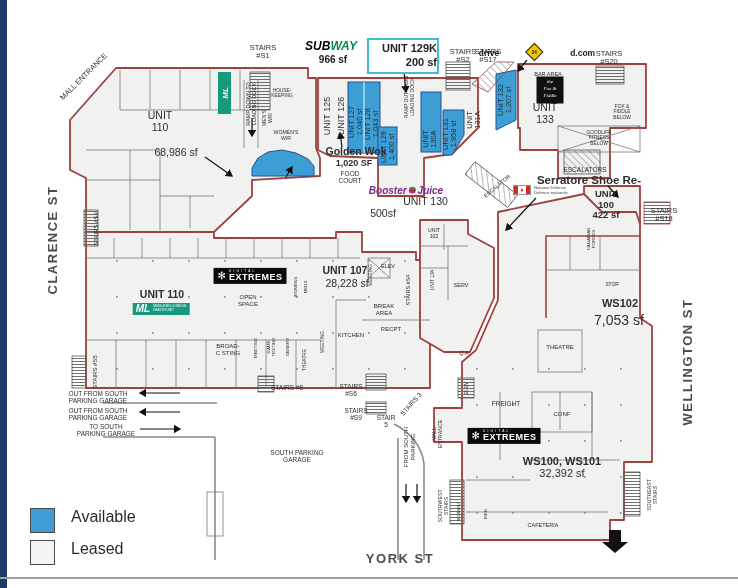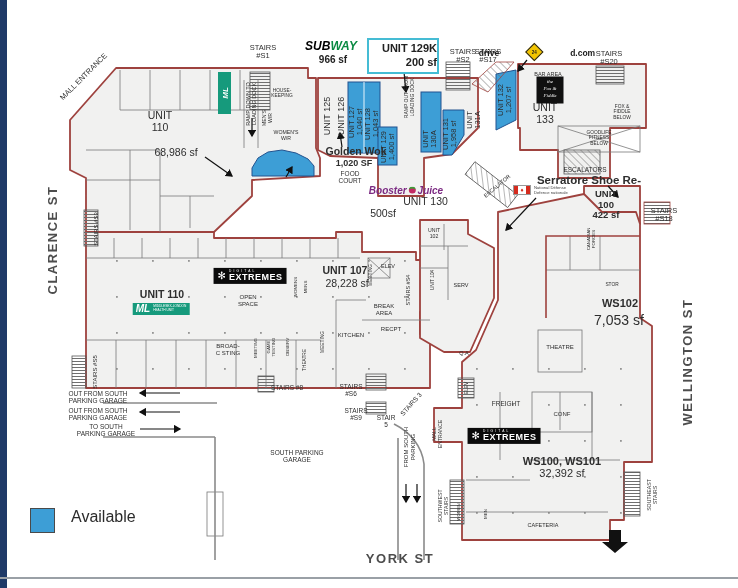--- a/index.html
+++ b/index.html
@@ -353,17 +353,21 @@
     <span>Booster</span>
     <span class="berry"></span>
     <span>Juice</span>
   </div>
 
   <div class="legend">
     <div class="row">
       <span class="sw avail"></span>
       <span>Available</span>
     </div>
+    <div class="row">
+      <span class="sw leased"></span>
+      <span>Leased</span>
+    </div>
   </div>
 
   <div class="leftbar"></div>
   <div class="baseline"></div>
 </div>
 
 </body></html>

